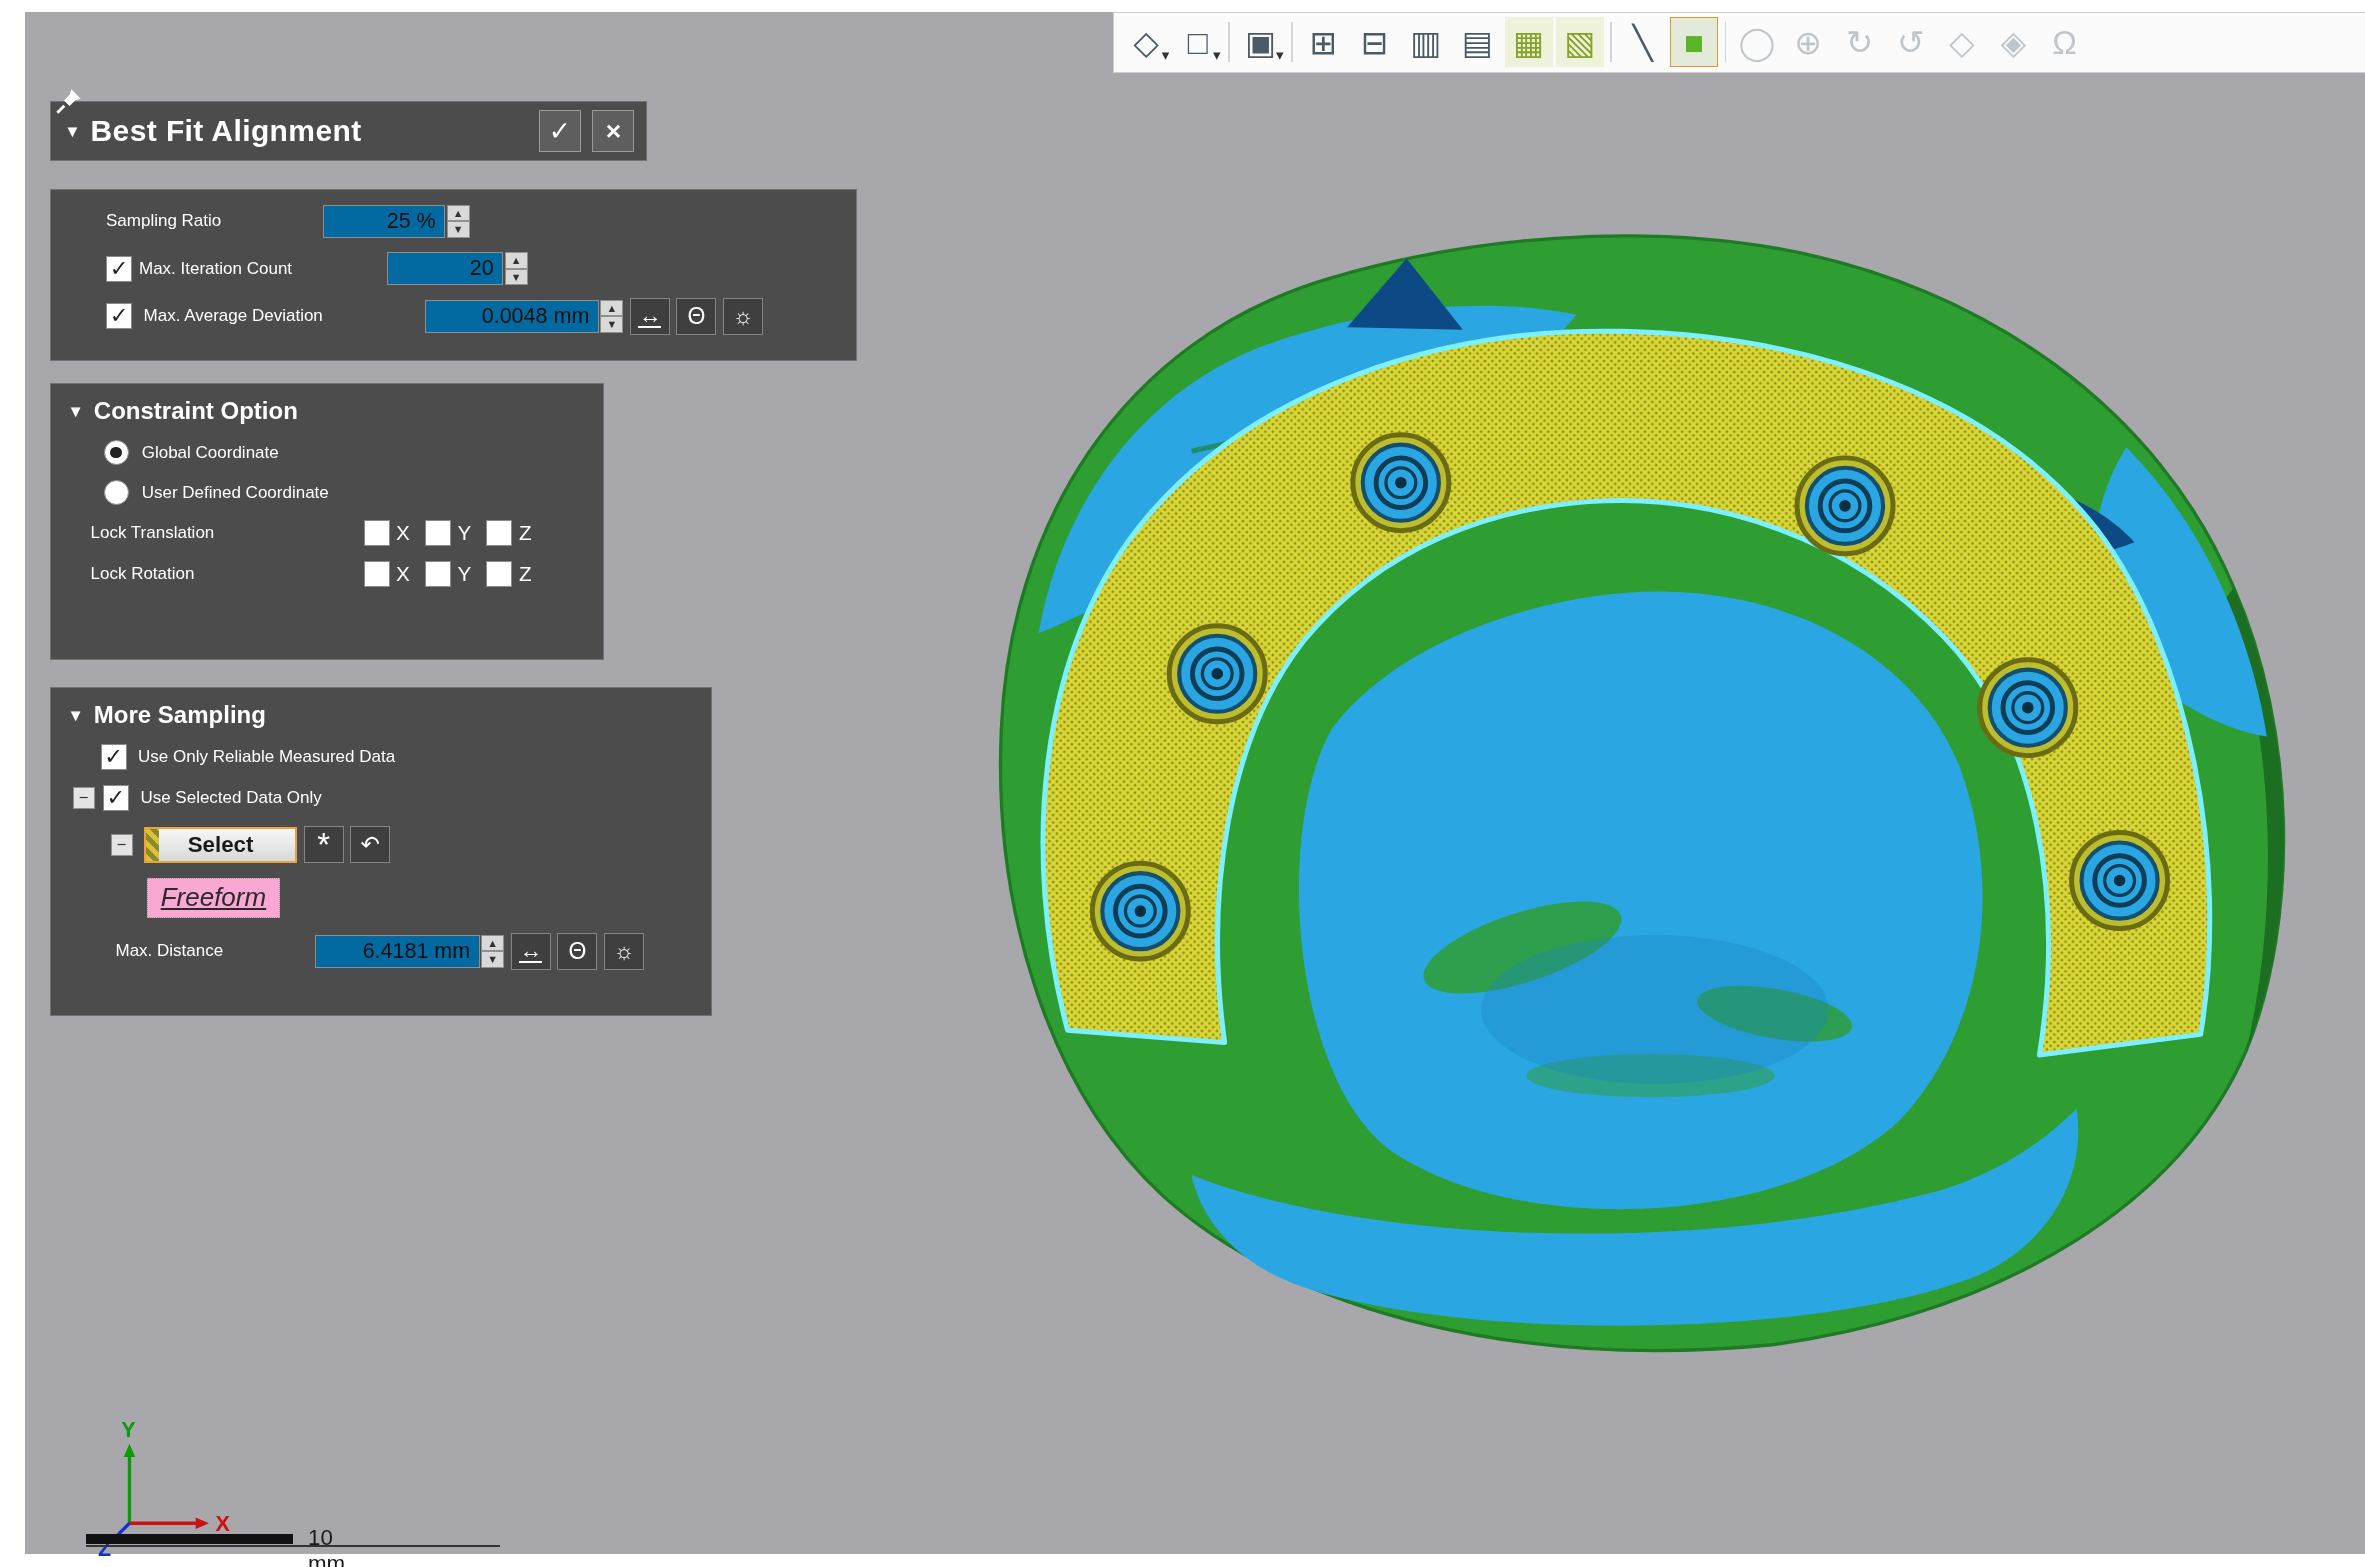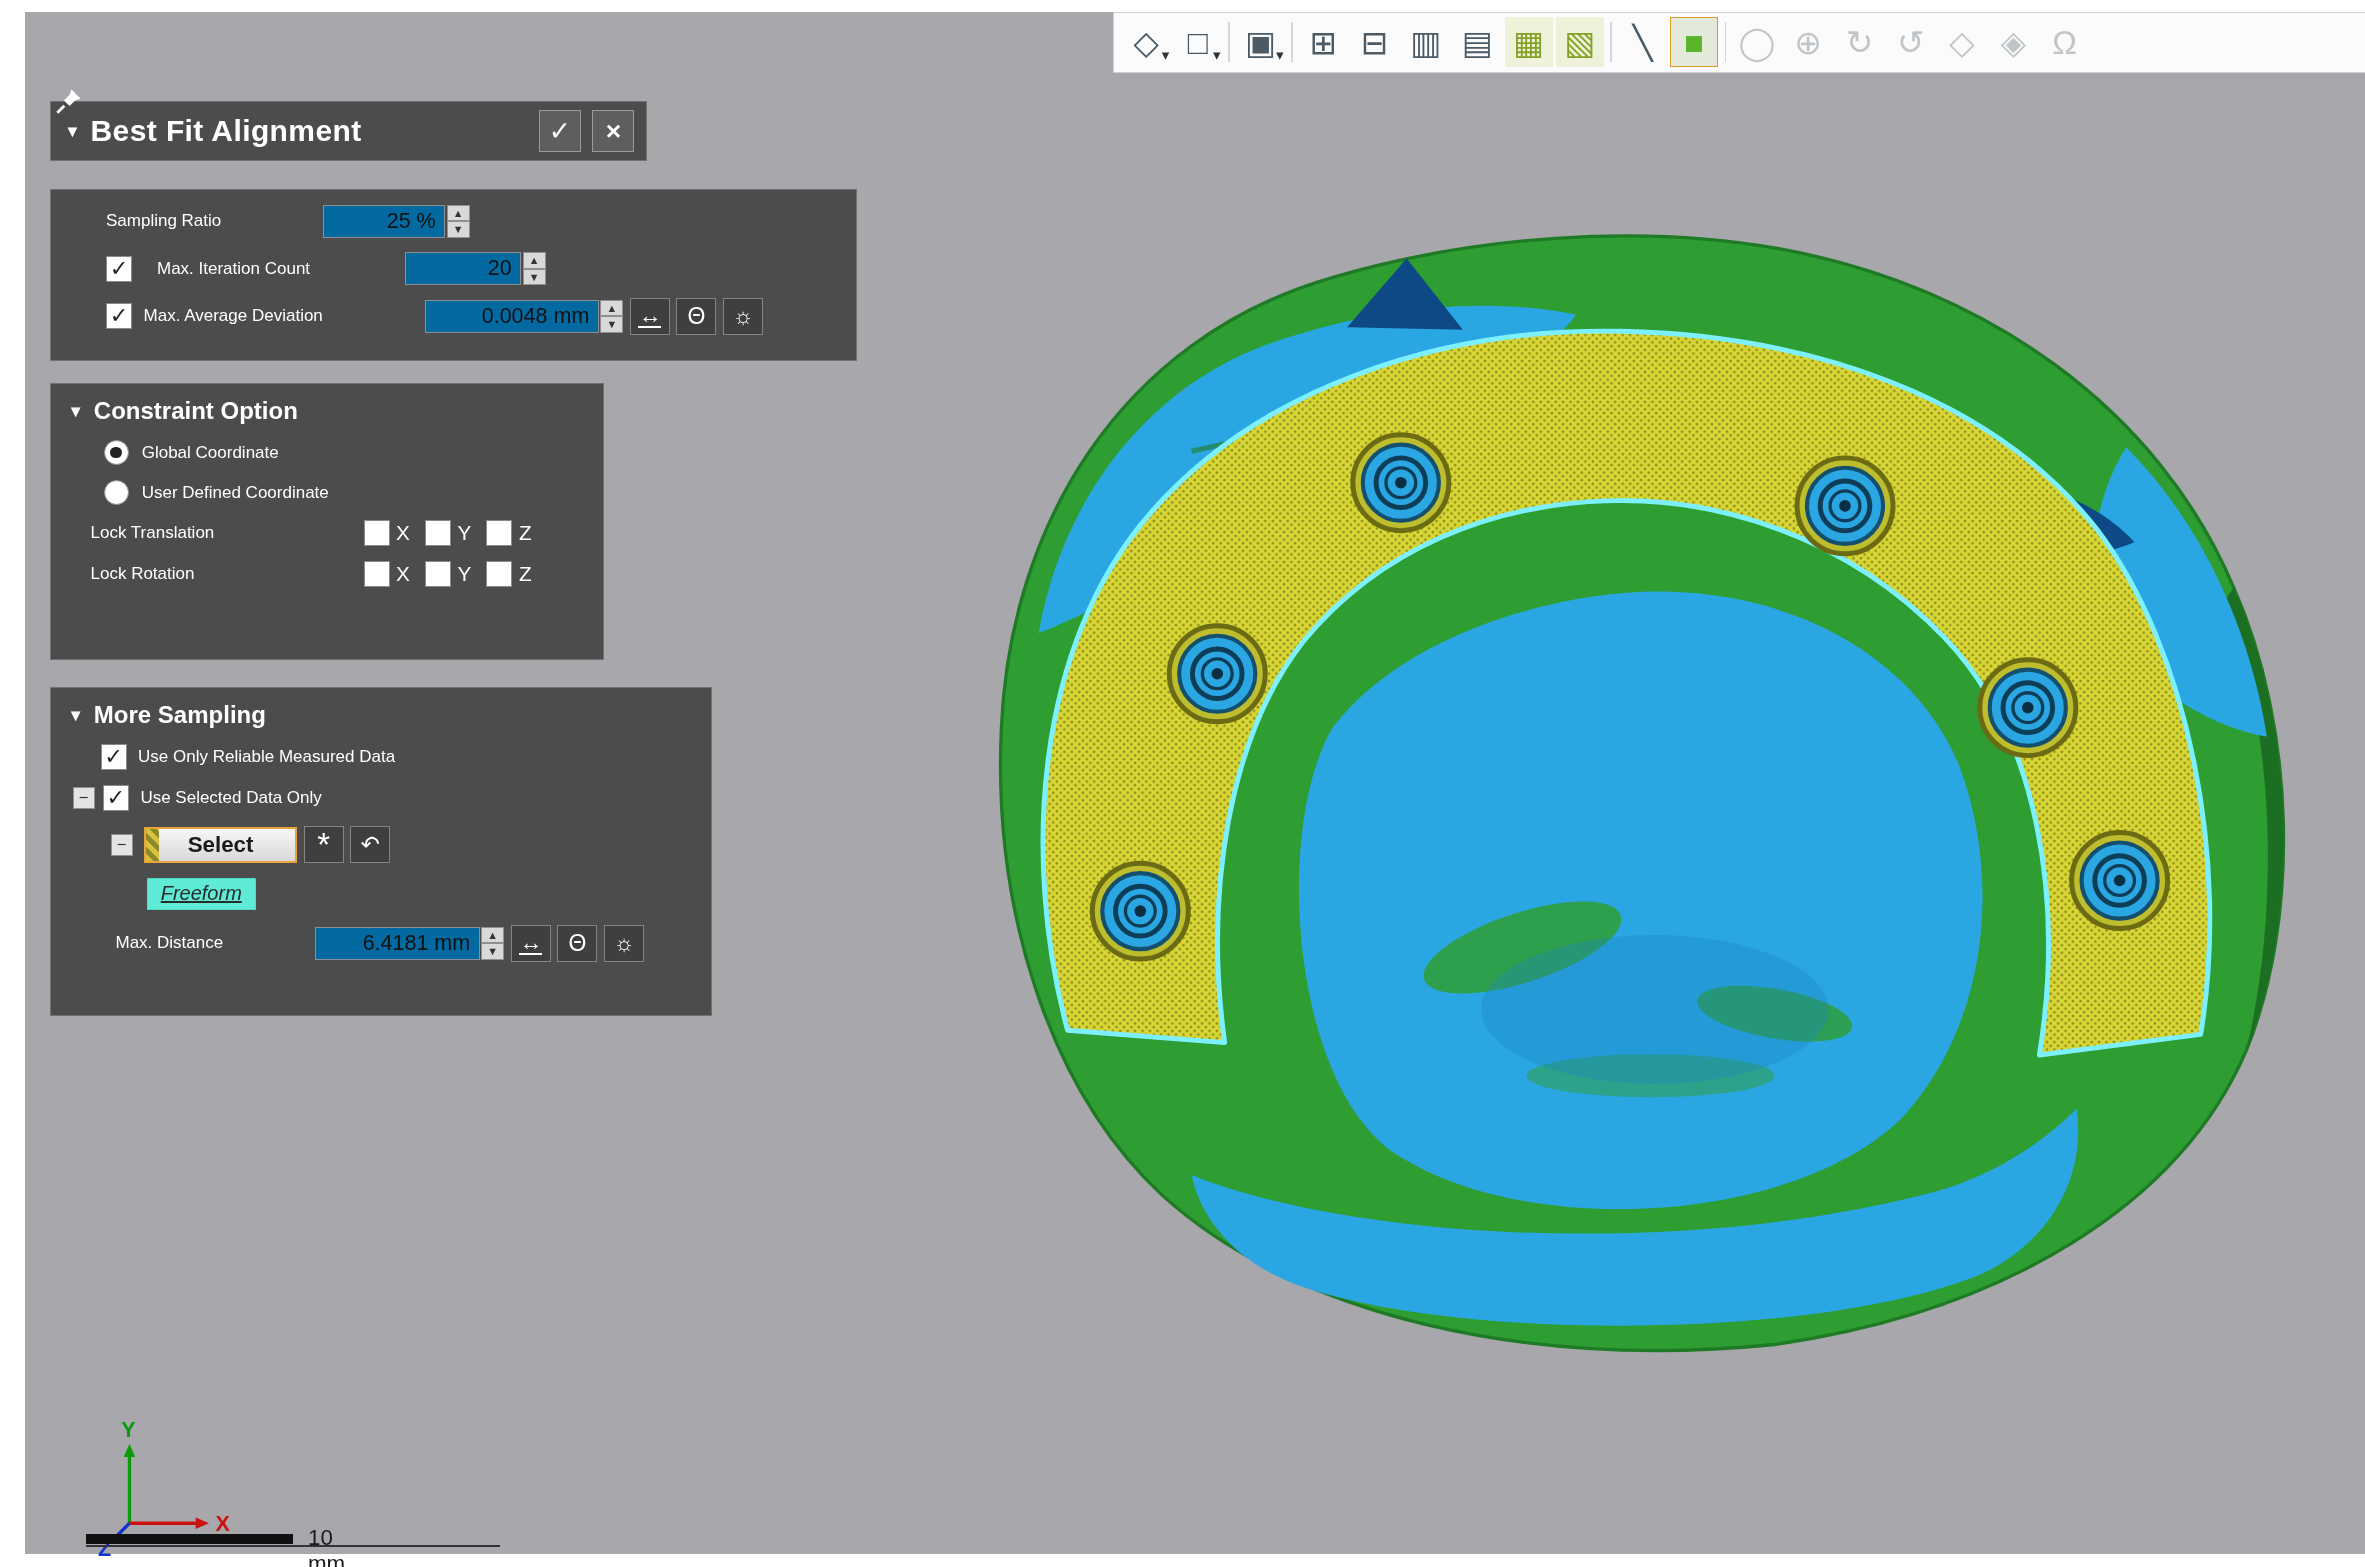--- a/index.html
+++ b/index.html
@@ -56,22 +56,22 @@
   .minusbox{width:20px;height:20px;background:#e4e4e4;border:0.8px solid #909090;color:#333;font-size:16.5px;
             line-height:18px;text-align:center;cursor:pointer;flex:0 0 auto;}
   .icon-btn{width:38px;height:35px;margin-left:6.6px;background:#3f3f3f;border:0.8px solid #858585;color:#fff;
             font-size:23px;display:flex;align-items:center;justify-content:center;cursor:pointer;flex:0 0 auto;}
   .icon-btn .ruled{border-bottom:2.5px solid #fff;line-height:.9;}
   .select-btn{position:relative;width:153px;height:36px;border:2.5px solid #e8a33d;background:linear-gradient(#f7f7f7,#d8d8d8);
               color:#1a1a1a;font-size:22.3px;font-weight:bold;display:flex;align-items:center;justify-content:center;
               cursor:pointer;box-sizing:border-box;overflow:hidden;}
   .select-btn::before{content:'';position:absolute;left:0;top:0;bottom:0;width:13.2px;
               background:repeating-linear-gradient(45deg,#d9c23a 0 5px,#8a8a2a 5px 10px);}
-  .freeform-btn{display:inline-block;border:1.7px dotted #9a9a9a;background:#5eead4;color:#2a2a2a;
-                font-size:20px;font-style:italic;text-decoration:underline;padding:3.3px 13.2px;cursor:pointer;}
+  .freeform-btn{display:inline-block;border:1.7px dotted #9a9a9a;background:#f9a8d4;color:#2a2a2a;
+                font-size:26px;font-style:italic;text-decoration:underline;padding:3.3px 13.2px;cursor:pointer;}
   .axislbl{font-size:20.7px;color:#fff;margin:0 15px 0 6.6px;}
 
   
   .scalebar{position:absolute;left:61px;top:1522px;}
   .scalebar .bar{width:207px;height:10px;background:#111;}
   .scalebar .line{position:absolute;left:0;top:11.6px;width:414px;height:1.7px;background:#333;}
   .scalebar .txt{position:absolute;left:222px;top:-8.3px;font-size:22.3px;color:#1a1a1a;}
   .axes{position:absolute;left:73px;top:1402px;width:149px;height:149px;}
 </style>
 </head>
@@ -266,21 +266,21 @@
     <div class="row" style="padding-left:40px">
       <span class="lbl" style="width:217px">Sampling Ratio</span>
       <div class="field" style="width:122px">25 %</div>
       <div class="spin">
         <div class="spin-btn">▲</div>
         <div class="spin-btn">▼</div>
       </div>
     </div>
     <div class="row" style="padding-left:40px">
       <div class="cb">✓</div>
-      <span class="lbl" style="margin-left:25px;width:248px">Max. Iteration Count</span>
+      <span class="lbl" style="margin-left:7px;width:248px">Max. Iteration Count</span>
       <div class="field" style="width:116px">20</div>
       <div class="spin">
         <div class="spin-btn">▲</div>
         <div class="spin-btn">▼</div>
       </div>
     </div>
     <div class="row" style="padding-left:40px">
       <div class="cb">✓</div>
       <span class="lbl" style="margin-left:11.6px;width:281px">Max. Average Deviation</span>
       <div class="field" style="width:174px">0.0048 mm</div>

